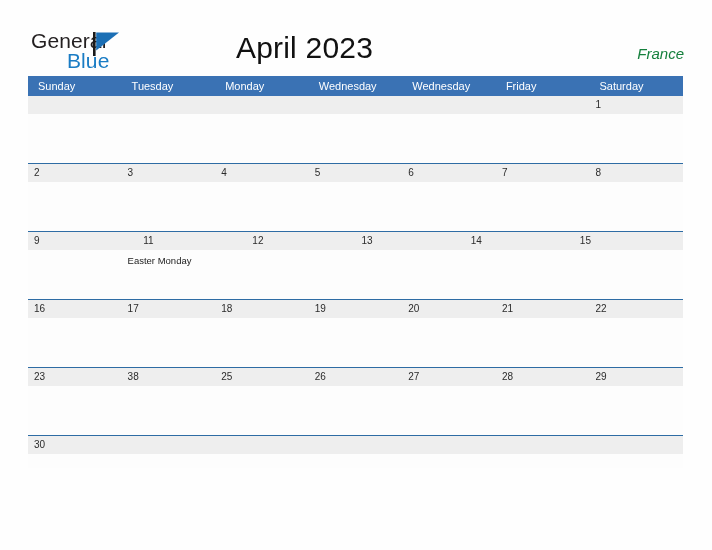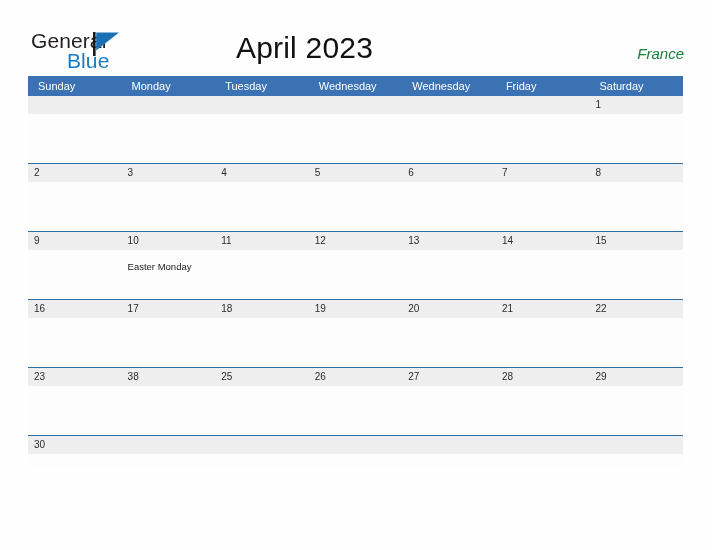--- a/index.html
+++ b/index.html
@@ -132,21 +132,21 @@
   }
   .event-band {
     display: flex;
     width: 100%;
     height: 49px;
     background: #fdfdfd;
   }
   .event-cell {
     flex: 1 1 0;
     padding-left: 6px;
-    padding-top: 11px;
+    padding-top: 5px;
     box-sizing: border-box;
     overflow: hidden;
   }
   .event-text {
     font-size: 9.5px;
     color: #1c1c1c;
     line-height: 12px;
     display: block;
     white-space: nowrap;
   }
@@ -174,22 +174,22 @@
 
     <div class="cal-title">April 2023</div>
 
     <div class="country">France</div>
 
   </div>
 
   <div class="calendar">
     <div class="weekday-row">
         <div class="weekday">Sunday</div>
+        <div class="weekday">Tuesday</div>
         <div class="weekday">Monday</div>
-        <div class="weekday">Tuesday</div>
         <div class="weekday">Wednesday</div>
         <div class="weekday">Wednesday</div>
         <div class="weekday">Friday</div>
         <div class="weekday">Saturday</div>
       </div>
     <div>
         <div class="week-row">
           <div class="date-band">
             <div class="date-cell"></div>
             <div class="date-cell"></div>
@@ -225,21 +225,20 @@
             <div class="event-cell"></div>
             <div class="event-cell"></div>
             <div class="event-cell"></div>
             <div class="event-cell"></div>
             <div class="event-cell"></div>
           </div>
         </div>
         <div class="week-row">
           <div class="date-band">
             <div class="date-cell">9</div>
-            <div class="date-cell">10</div>
             <div class="date-cell">11</div>
             <div class="date-cell">12</div>
             <div class="date-cell">13</div>
             <div class="date-cell">14</div>
             <div class="date-cell">15</div>
           </div>
           <div class="event-band">
             <div class="event-cell"></div>
             <div class="event-cell">
               <span class="event-text">Easter Monday</span>

